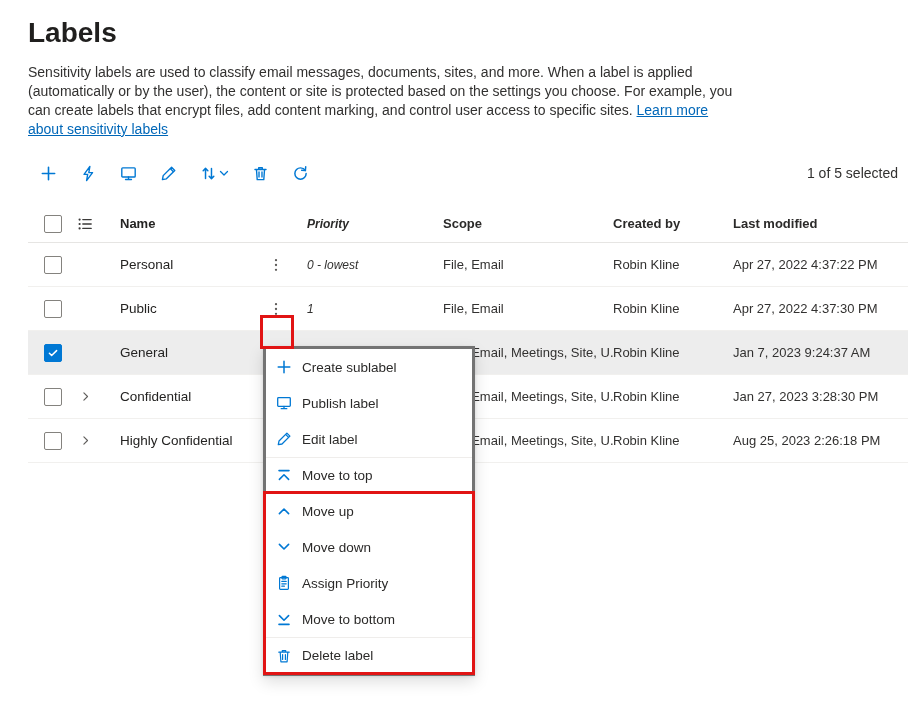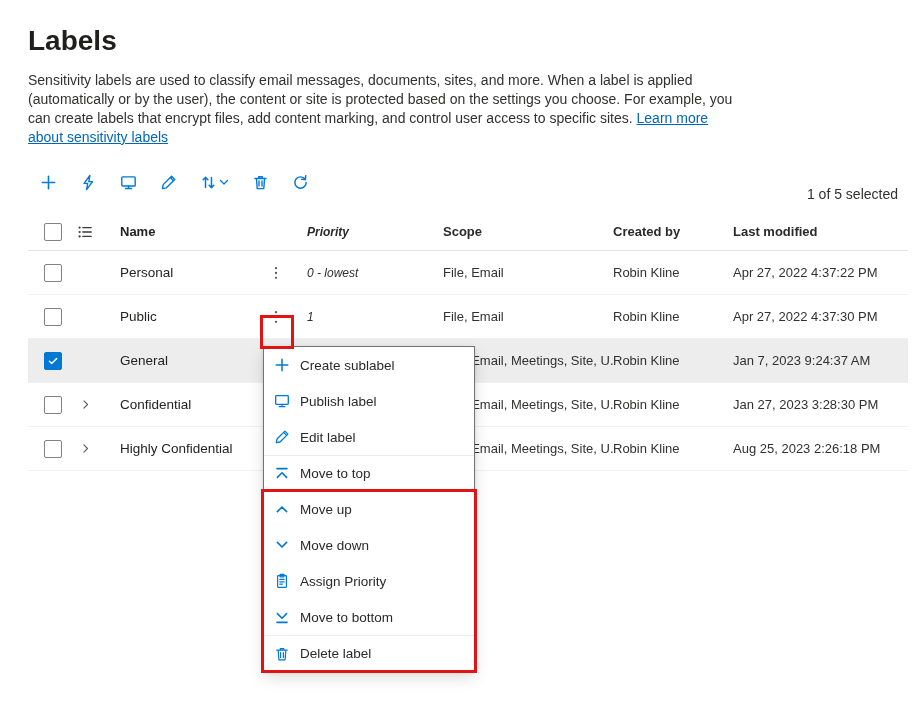--- a/index.html
+++ b/index.html
@@ -5,28 +5,28 @@
   * { box-sizing: border-box; }
   html, body { margin: 0; padding: 0; }
   body {
     width: 918px; height: 725px;
     background: #ffffff;
     font-family: "Liberation Sans", sans-serif;
     color: #323130;
     position: relative;
     overflow: hidden;
   }
-  .page { position: relative; width: 754px; height: 725px; padding: 24px 10px 0 28px; }
+  .page { position: relative; width: 754px; height: 725px; padding: 16px 10px 0 28px; }
 
   h1.title { margin: 0; font-size: 28px; line-height: 34px; font-weight: 700; color: #201f1e; }
 
   .desc { margin: 13px 0 0 0; font-size: 14px; line-height: 19px; color: #323130; max-width: 864px; }
   .learn-link { color: #0067b8; text-decoration: underline; cursor: pointer; }
 
-  .toolbar { margin-top: 13px; display: flex; align-items: flex-end; height: 42px; width: 880px; }
+  .toolbar { margin-top: 13px; display: flex; align-items: center; height: 42px; width: 880px; }
   .tb-btn { width: 40px; height: 40px; border: none; background: transparent; color: #0078d4;
             display: flex; align-items: center; justify-content: center; padding: 0; cursor: pointer; }
   .tb-btn.sort { width: 52px; gap: 2px; }
   .toolbar-status { margin-left: auto; margin-right: 10px; font-size: 14px; color: #323130; }
 
   .table { margin-top: 11px; width: 880px; }
   .trow { display: grid;
           grid-template-columns: 38px 38px 155px 34px 150px 170px 120px 175px;
           align-items: center; height: 44px; border-bottom: 1px solid #f1f0ee; background: #fff; }
   .trow.thead { height: 38px; border-bottom: 1px solid #e6e5e3; }
@@ -50,21 +50,21 @@
   .th.cell-name { font-size: 13px; }
 
   .cell-actions { display: flex; align-items: center; justify-content: center; overflow: visible; }
   .dots-btn { width: 30px; height: 30px; background: none; border: none; color: #5d5b59;
               display: flex; align-items: center; justify-content: center; cursor: pointer; }
 
   .cell-priority { padding-left: 14px; font-size: 12px; font-style: italic; }
   .cell-scope, .cell-created, .cell-modified { font-size: 13px; }
 
   .context-menu { position: absolute; left: 263px; top: 346px; width: 212px; background: #fff;
-                  border: 1px solid #737373;
+                  border: 3px solid #737373;
                   box-shadow: 0 6.4px 14.4px rgba(0,0,0,0.13), 0 1.2px 3.6px rgba(0,0,0,0.11);
                   z-index: 10; }
   .menu-item { height: 36px; display: flex; align-items: center; padding: 0 8px 0 10px;
                font-size: 13.5px; color: #2b2a29; cursor: pointer; background: #fff; }
   .menu-item.group-divider { border-top: 1px solid #efedeb; text-align: right; }
   .mi-icon { width: 16px; height: 16px; color: #0078d4; margin-right: 10px; flex: none;
              display: flex; align-items: center; justify-content: center; }
   .mi-label { white-space: nowrap; }
 
   .menu-red-box { position: absolute; left: -3px; right: -3px; top: 142px; height: 184px;

